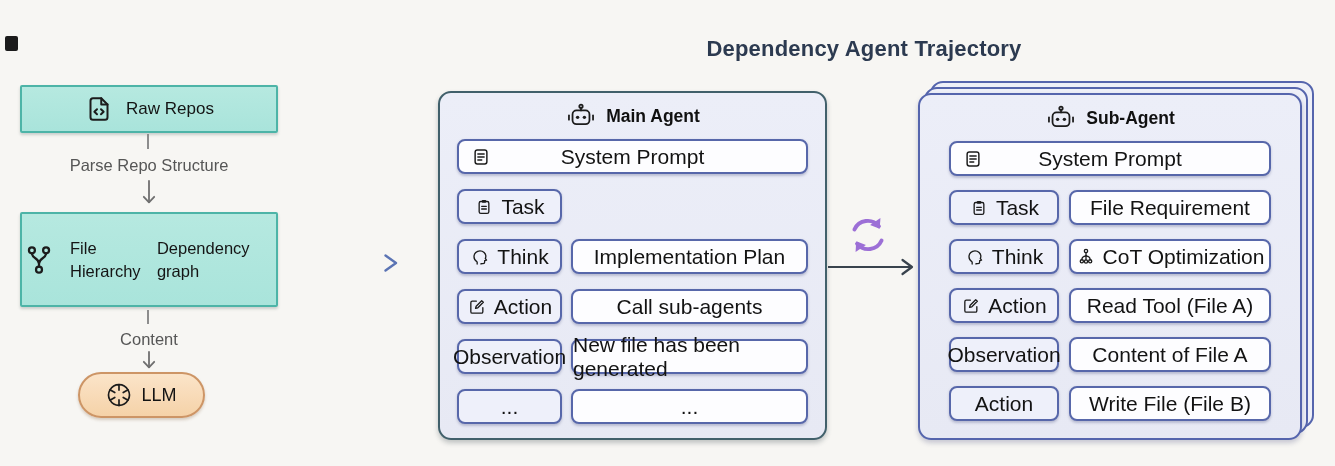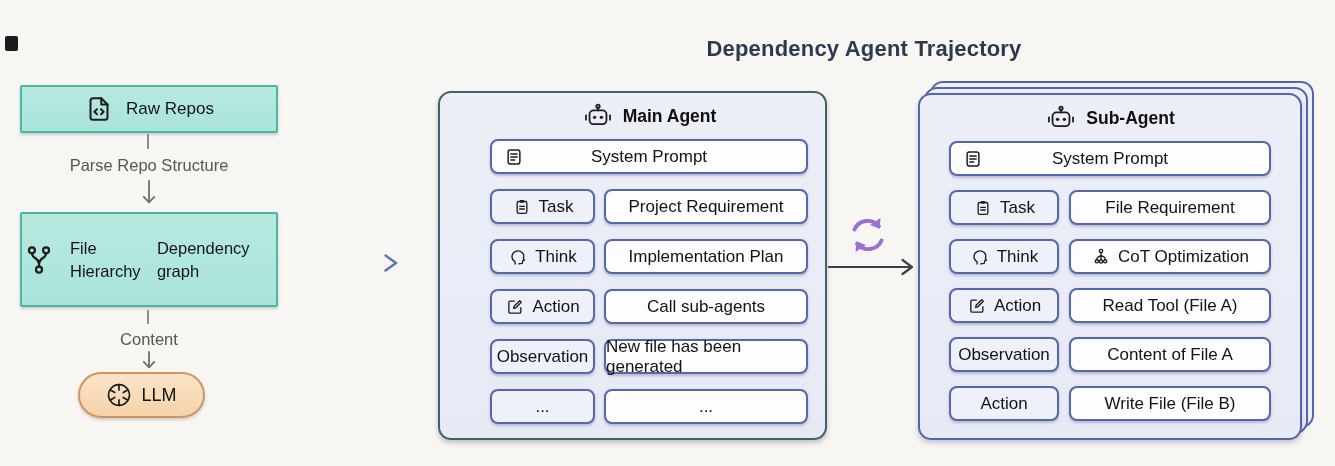--- a/index.html
+++ b/index.html
@@ -50,21 +50,20 @@
 
   
   .panel{
     position:absolute; box-sizing:border-box; border-radius:13px;
     background:linear-gradient(180deg,#eceef8,var(--panel-fill,#e7e9f4));
   }
   .main-panel{
     left:438px; top:91px; width:389px; height:349px;
     border:2.5px solid var(--main-panel-border,#41606b);
     box-shadow:0 3px 5px rgba(45,60,70,.28);
-    padding-left:33px;
   }
   .sub-panel{
     left:918px; top:93px; width:384px; height:347px;
     border:2.5px solid var(--sub-panel-border,#5565ad);
     box-shadow:0 3px 5px rgba(55,60,110,.25);
   }
   .stack-layer{
     position:absolute; width:384px; height:347px; box-sizing:border-box;
     border-radius:13px; border:2.5px solid var(--sub-panel-border,#5565ad);
     background:#eef0f8;
@@ -78,21 +77,21 @@
   .panel-body{display:flex; flex-direction:column;}
   .main-panel .panel-body{padding:0 17px; gap:15px;}
   .sub-panel  .panel-body{padding:0 29px; gap:14px;}
   .row{display:grid;}
   .main-panel .row{grid-template-columns:105px 1fr; column-gap:9px;}
   .sub-panel  .row{grid-template-columns:110px 1fr; column-gap:10px;}
   .bx{
     box-sizing:border-box; height:35px; border-radius:8px;
     border:2px solid var(--box-border,#5767aa);
     display:flex; align-items:center; justify-content:center; gap:7px;
-    font-size:17px; color:#131313;
+    font-size:21px; color:#131313;
     box-shadow:0 1.5px 2.5px rgba(60,70,120,.28);
   }
   .wbox{background:var(--content-box-fill,#fdfdff);}
   .lbox{background:var(--label-box-fill,#eef0fa);}
   .sp-box{position:relative;}
   .sp-icon{position:absolute; left:11px; top:50%; transform:translateY(-50%);}
 
   
   .icon{color:#1c1c1c; flex:0 0 auto;}
   .i30{width:30px;height:30px;} .i34{width:34px;height:34px;} .i26{width:26px;height:26px;}
@@ -270,23 +269,20 @@
           </svg>
         <span>System Prompt</span>
       </div>
       <div class="row">
         <div class="bx lbox">
           <svg class="icon i20">
               <use href="#ic-clipboard"></use>
             </svg>
           <span>Task</span>
         </div>
-        <div class="bx wbox">
-          <span>Project Requirement</span>
-        </div>
       </div>
       <div class="row">
         <div class="bx lbox">
           <svg class="icon i20">
               <use href="#ic-head"></use>
             </svg>
           <span>Think</span>
         </div>
         <div class="bx wbox">
           <span>Implementation Plan</span>

